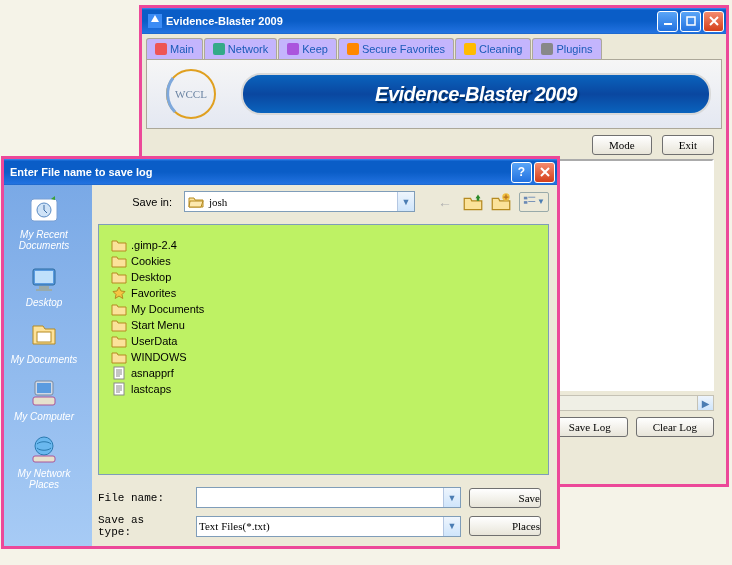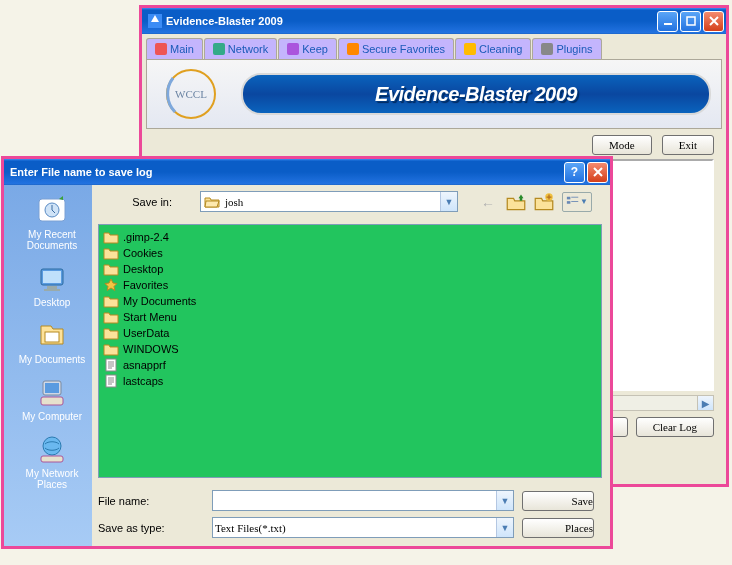--- a/index.html
+++ b/index.html
@@ -64,39 +64,39 @@
   .log-pane{
     margin:2px 12px 4px 12px; border:2px inset #fff; background:#fff; height:232px; overflow-y:auto; padding:2px 4px; font-size:11px;
   }
   .log-line{white-space:nowrap;}
   .bottom-row{display:flex; gap:8px; justify-content:flex-end; padding:4px 12px 8px;}
   
   .hscroll{height:16px;margin:0 12px 2px 12px;background:#efefe5;border:1px solid #c5c2b5;display:flex;align-items:center;justify-content:flex-end;}
   .hscroll-arrow{width:16px;height:14px;background:linear-gradient(#eef5fd,#cfe5fb);display:flex;align-items:center;justify-content:center;color:#4b7db3;font-size:10px;border-left:1px solid #c5c2b5;}
 
   
-  .savewin { left:1px; top:156px; width:612px; height:393px; }
+  .savewin { left:1px; top:156px; width:559px; height:393px; }
   .save-body { display:flex; height:calc(100% - 26px); }
-  .places { width:88px; background: linear-gradient(to bottom, #7aa9e6, #a7cbf5); display:flex; flex-direction:column; align-items:flex-end; padding-top:6px; gap:2px;}
+  .places { width:88px; background: linear-gradient(to bottom, #7aa9e6, #a7cbf5); display:flex; flex-direction:column; align-items:flex-start; padding-top:6px; gap:2px;font-style:italic;}
   .place { width:80px; text-align:center; color:#fff; font-size:10px; padding:2px 0 6px 0; }
   .place-icon{width:34px;height:34px;margin:0 auto 2px;}
   .content { flex:1; display:flex; flex-direction:column; padding:6px 8px 8px 6px; gap:12px;}
   .row { display:flex; align-items:center; gap:6px;}
   .label { width:80px; text-align:right; padding-right:6px;}
-  .combo { flex:1; display:flex; align-items:center; height:21px; border:1px solid #7f9db9; background:#fff;margin-left:16px;}
+  .combo { flex:1; display:flex; align-items:center; height:21px; border:1px solid #7f9db9; background:#fff;}
   .combo-icon{width:16px;height:16px;margin:0 3px;}
   .combo-text{flex:1;font:11px Tahoma;padding:0 2px;border:none;outline:none;}
   .combo-btn{width:17px;height:19px;background:linear-gradient(#eef5fd,#cfe5fb);border-left:1px solid #b4c7e2;display:flex;align-items:center;justify-content:center;color:#4b7db3;font-size:9px;}
   .toolbar-icons{display:flex;align-items:center;gap:8px;padding-left:14px;}
   .tool{width:20px;height:20px;display:flex;align-items:center;justify-content:center;}
-  .filelist{flex:1;border:1px solid #7f9db9;background:#22c55e;padding:4px;overflow:auto;}
+  .filelist{flex:1;border:1px solid #7f9db9;background:#bef264;padding:12px;overflow:auto;}
   .file-item{display:flex;align-items:center;gap:4px;padding:1px 0;font-size:11px;}
   .file-item .folder-icon,.file-item .file-icon,.file-item .star-icon{width:16px;height:14px;}
   .save-bottom{display:grid;grid-template-columns:90px 1fr 80px; gap:6px 8px; align-items:center;}
-  .save-bottom .label{width:auto;text-align:left;}
+  .save-bottom .label{width:auto;text-align:left;font-family:Liberation Mono, monospace;}
   .save-bottom .btn{width:72px; padding:3px 0; text-align:right;}
 </style>
 </head>
 <body>
 
 <div class="window mainwin">
   <div class="titlebar">
     <span class="titlebar-icon"></span>
     <span class="titlebar-title">Evidence-Blaster 2009</span>
     <div class="titlectl">

